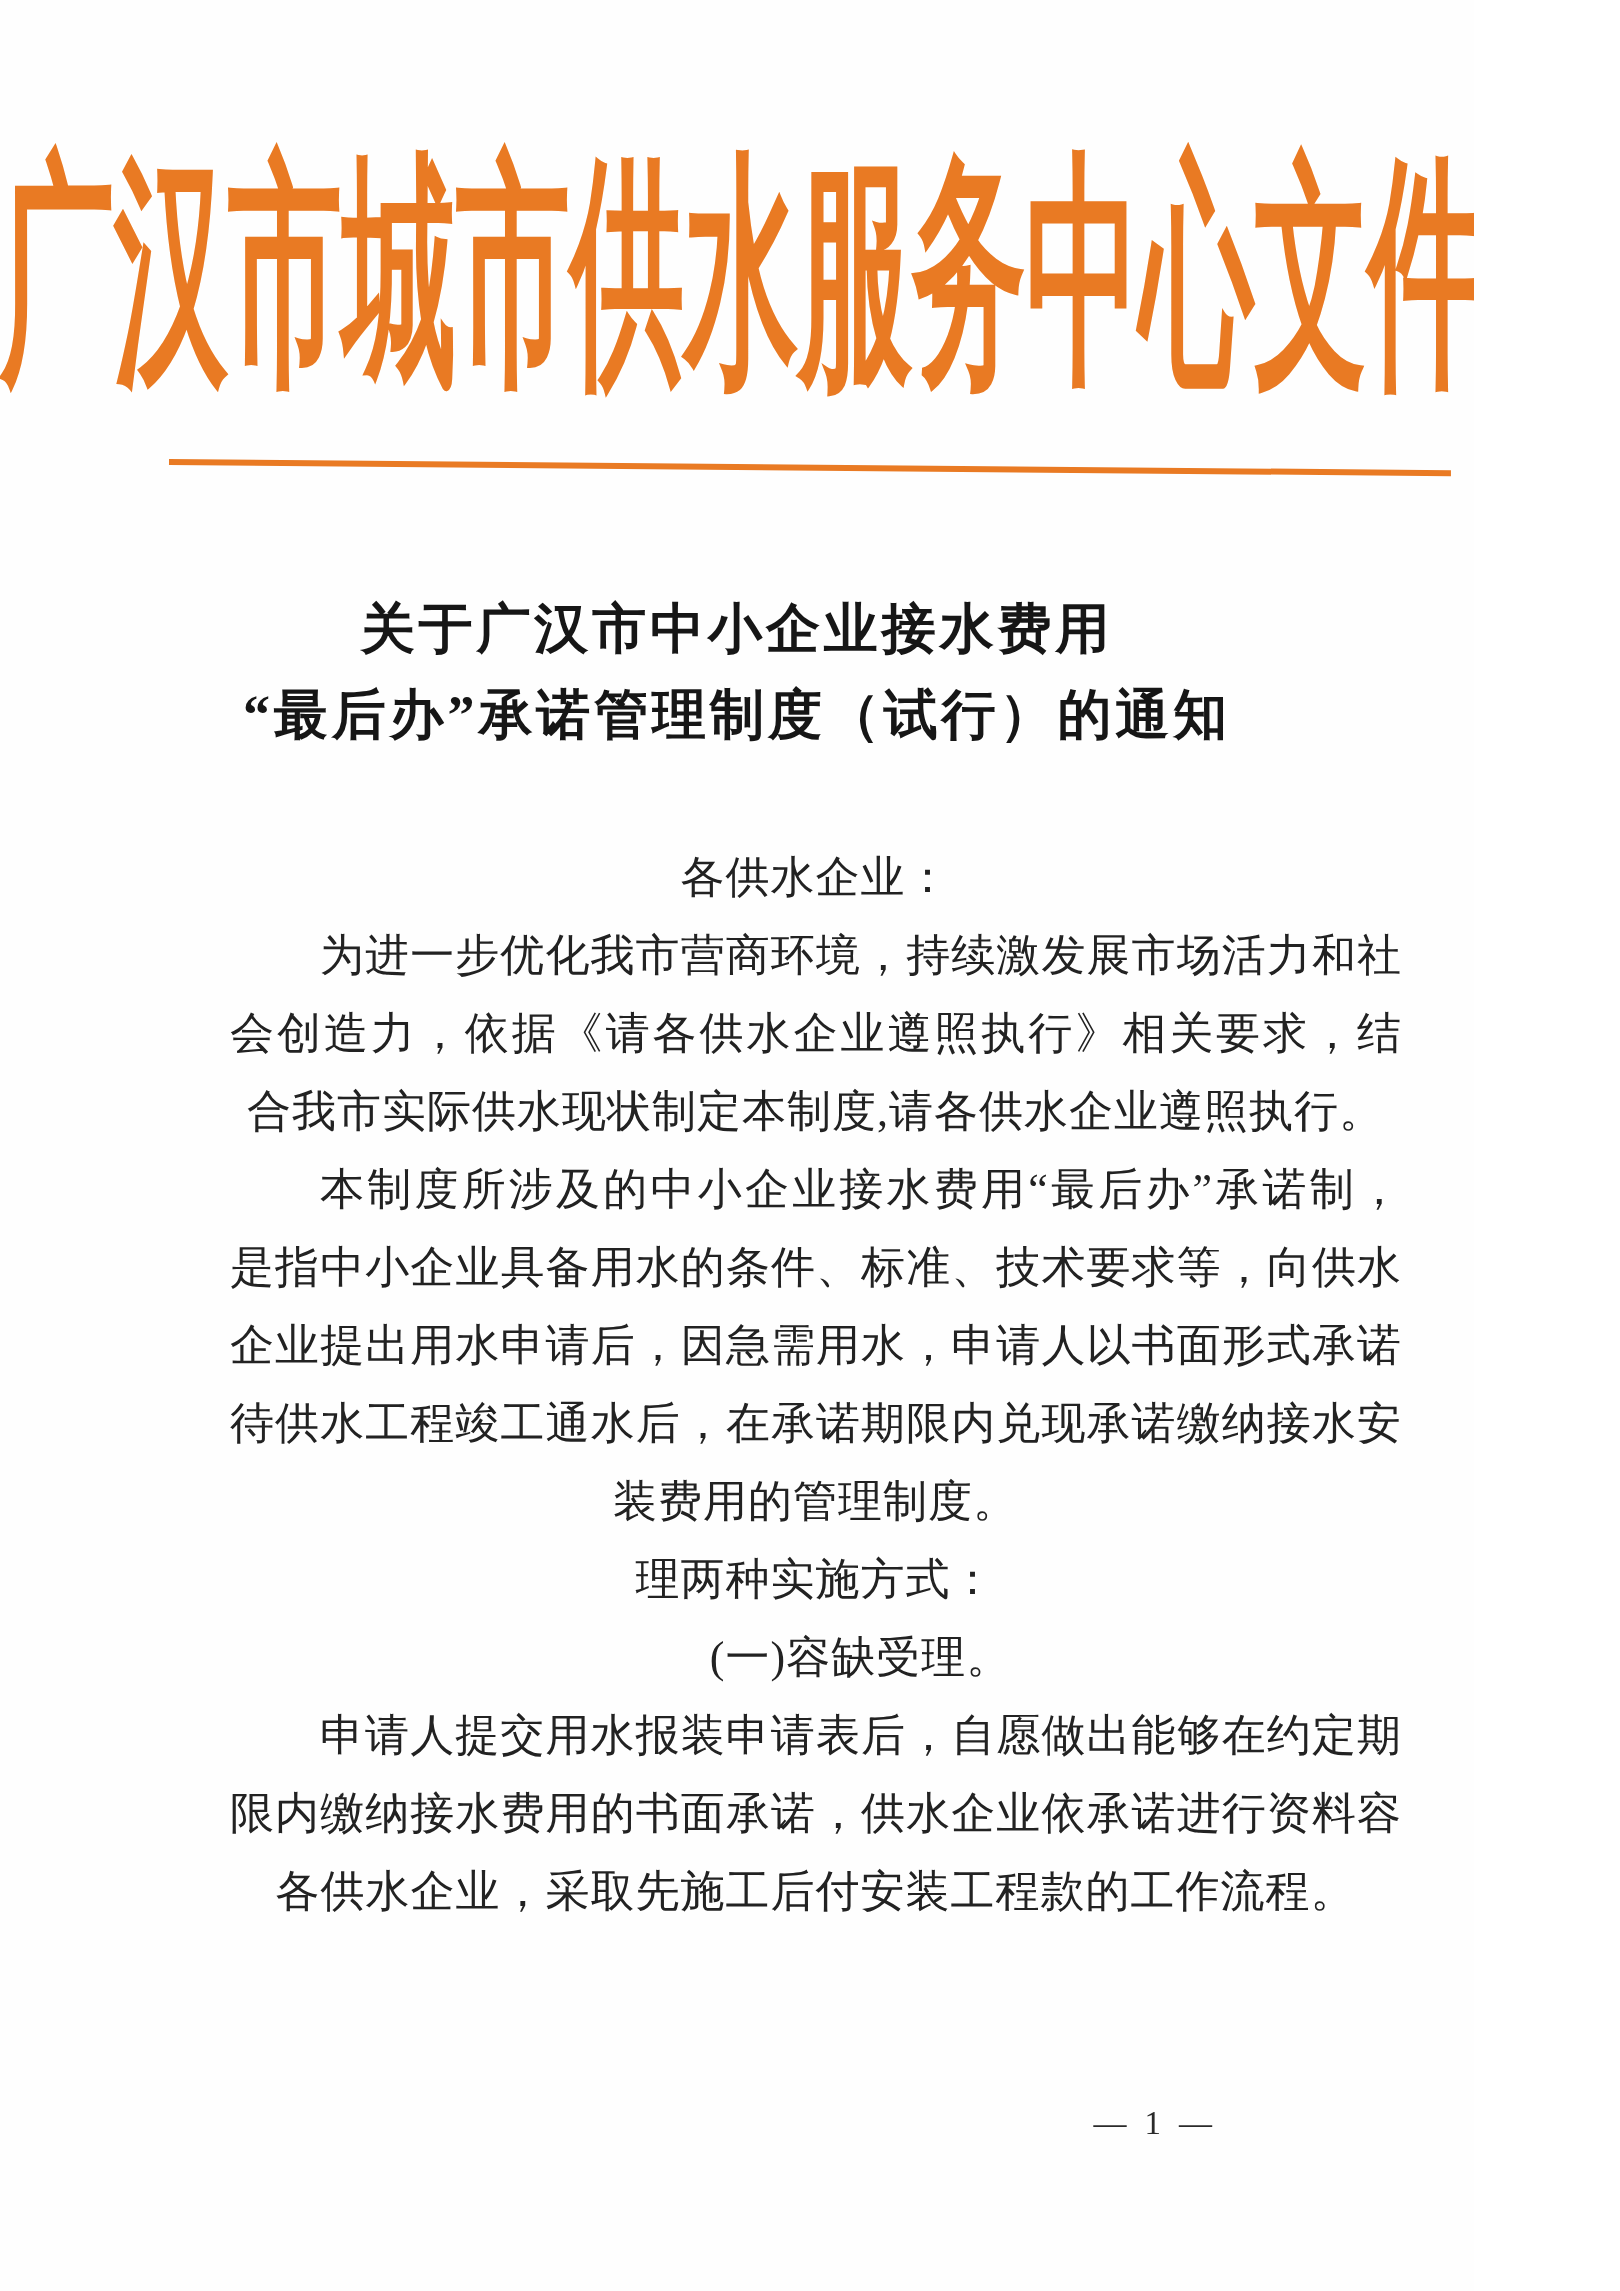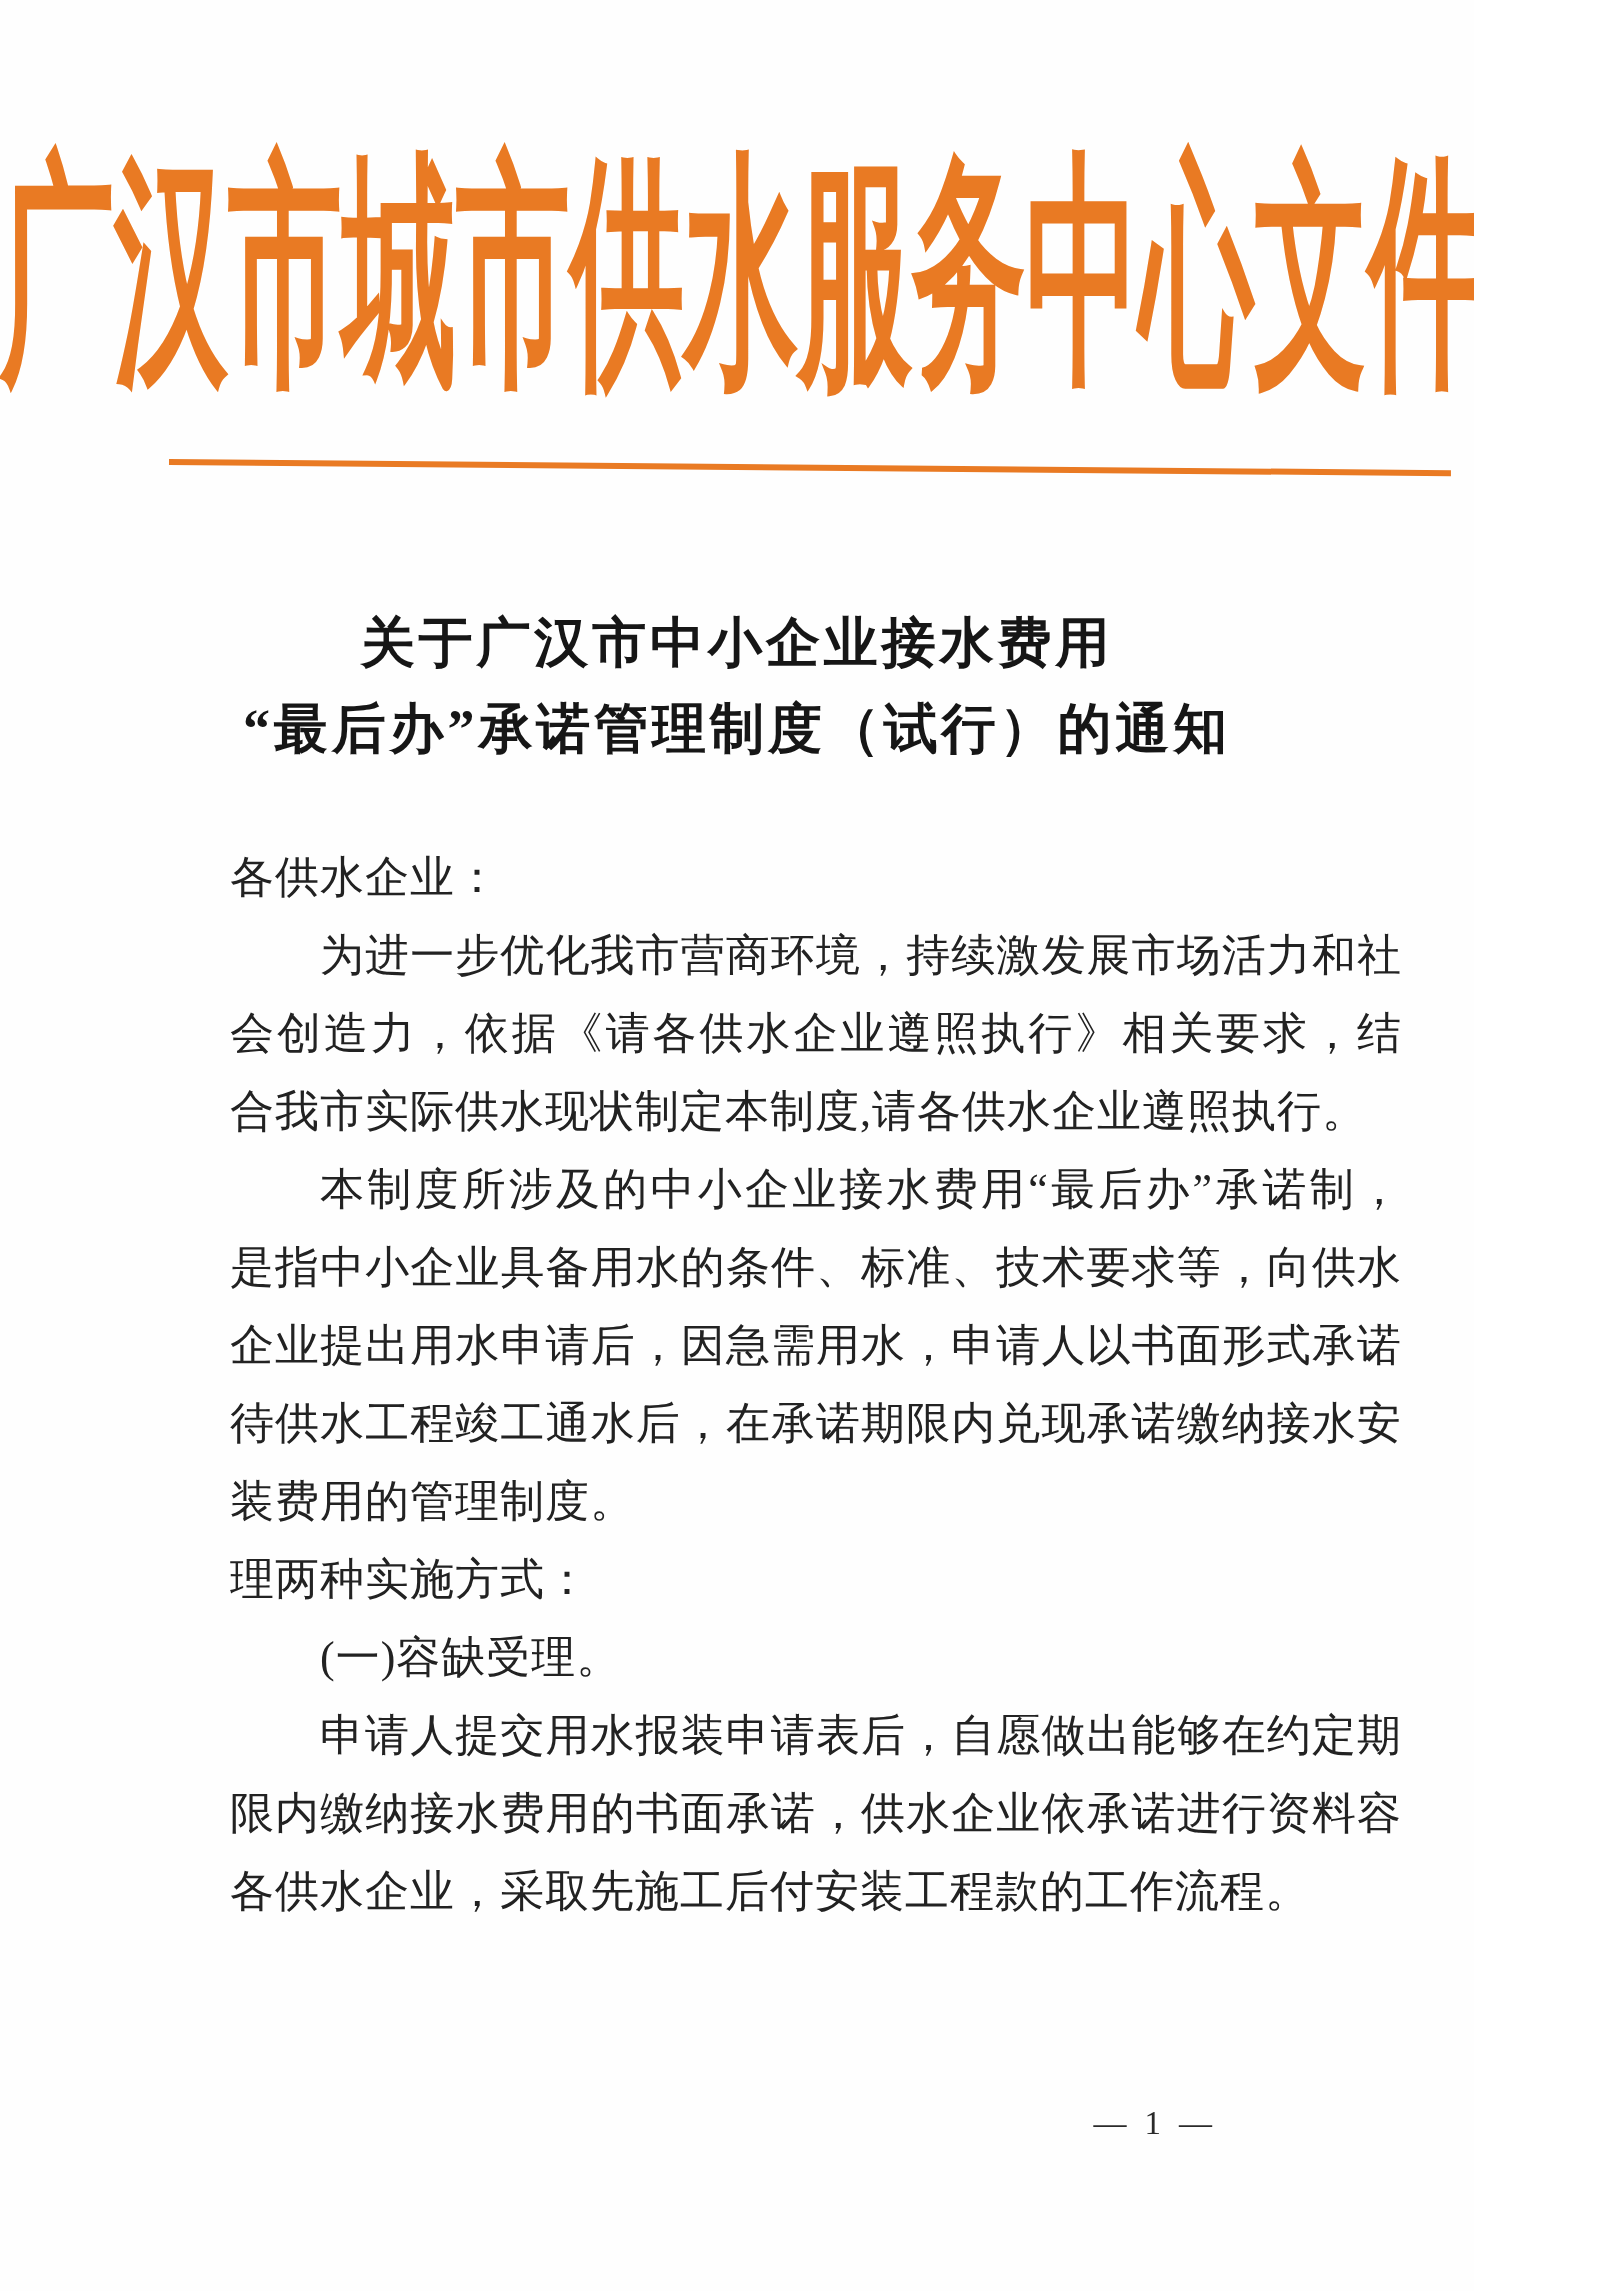--- a/index.html
+++ b/index.html
@@ -36,21 +36,21 @@
     top: 459px;
     left: 169px;
     width: 1282px;
     height: 5.9px;
     transform: rotate(0.5deg);
     transform-origin: left center;
   }
   
   .doc-title {
     position: absolute;
-    top: 600px;
+    top: 586px;
     left: 0;
     width: 100%;
     text-align: center;
     color: #161616;
     font-size: 54px;
     font-weight: bold;
     line-height: 86px;
     letter-spacing: 3.9px;
     white-space: nowrap;
   }
@@ -61,20 +61,21 @@
     left: 230px;
     width: 1171px;
     color: #222222;
     font-size: 44px;
   }
   .body-line {
     height: 78px;
     line-height: 78px;
     white-space: nowrap;
     letter-spacing: 1px;
+    text-align: center;
   }
   .body-line.fill {
     white-space: normal;
     text-align: justify;
     text-align-last: justify;
     text-justify: inter-character;
     letter-spacing: 0;
   }
   .body-line.indent {
     text-indent: 90px;

